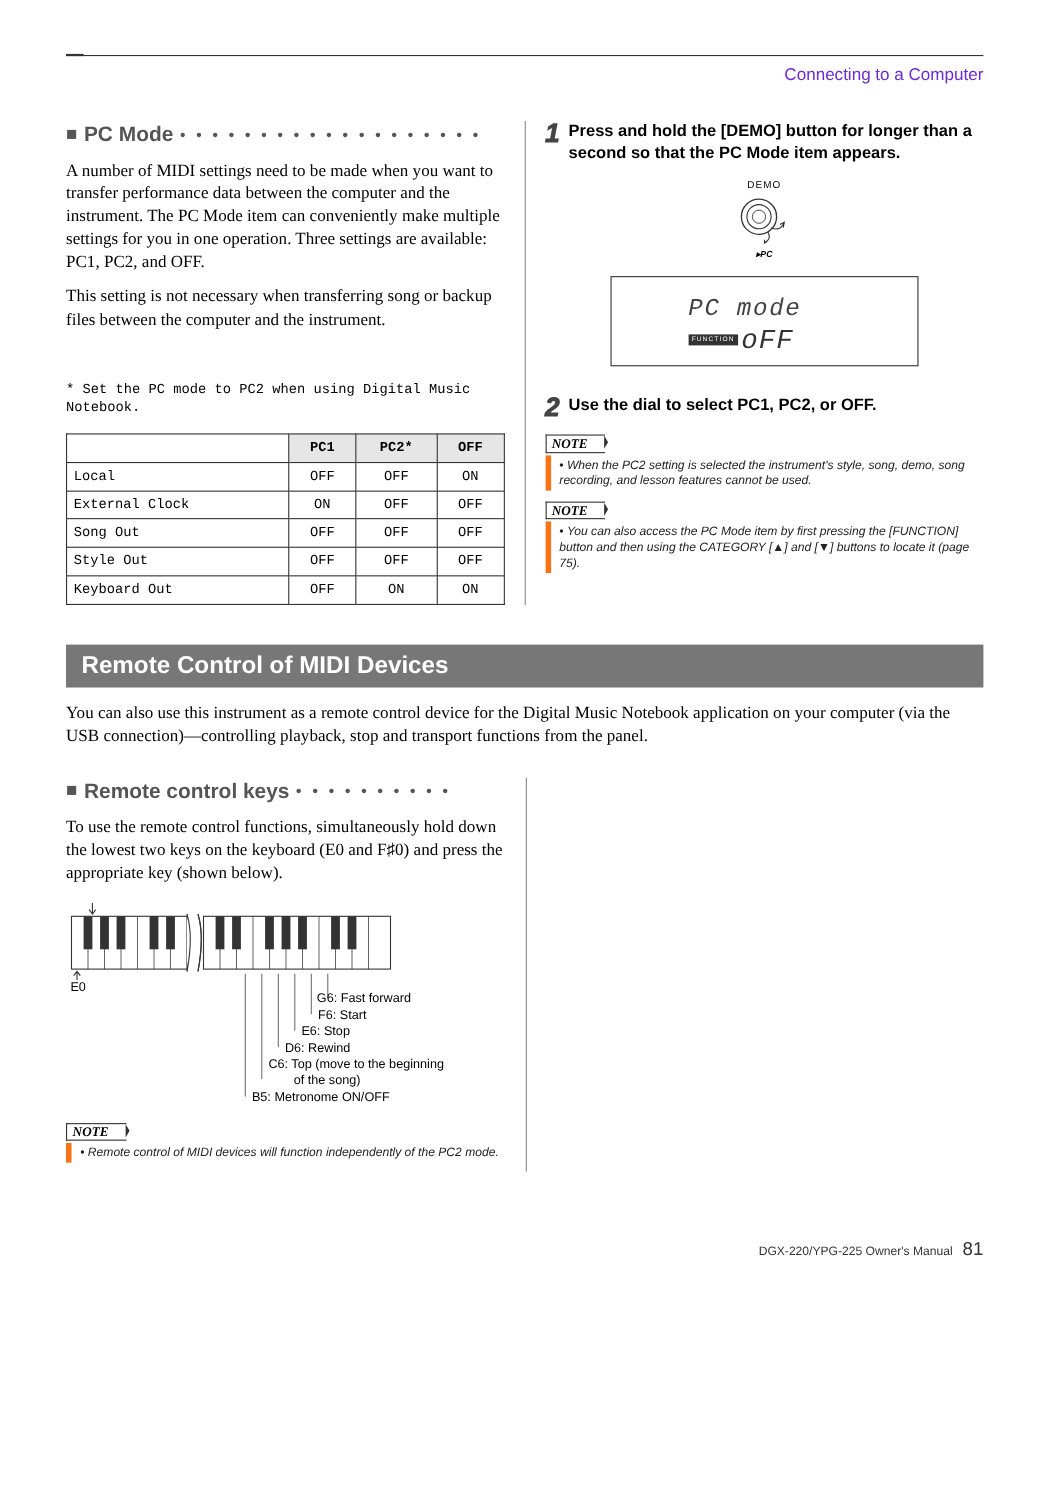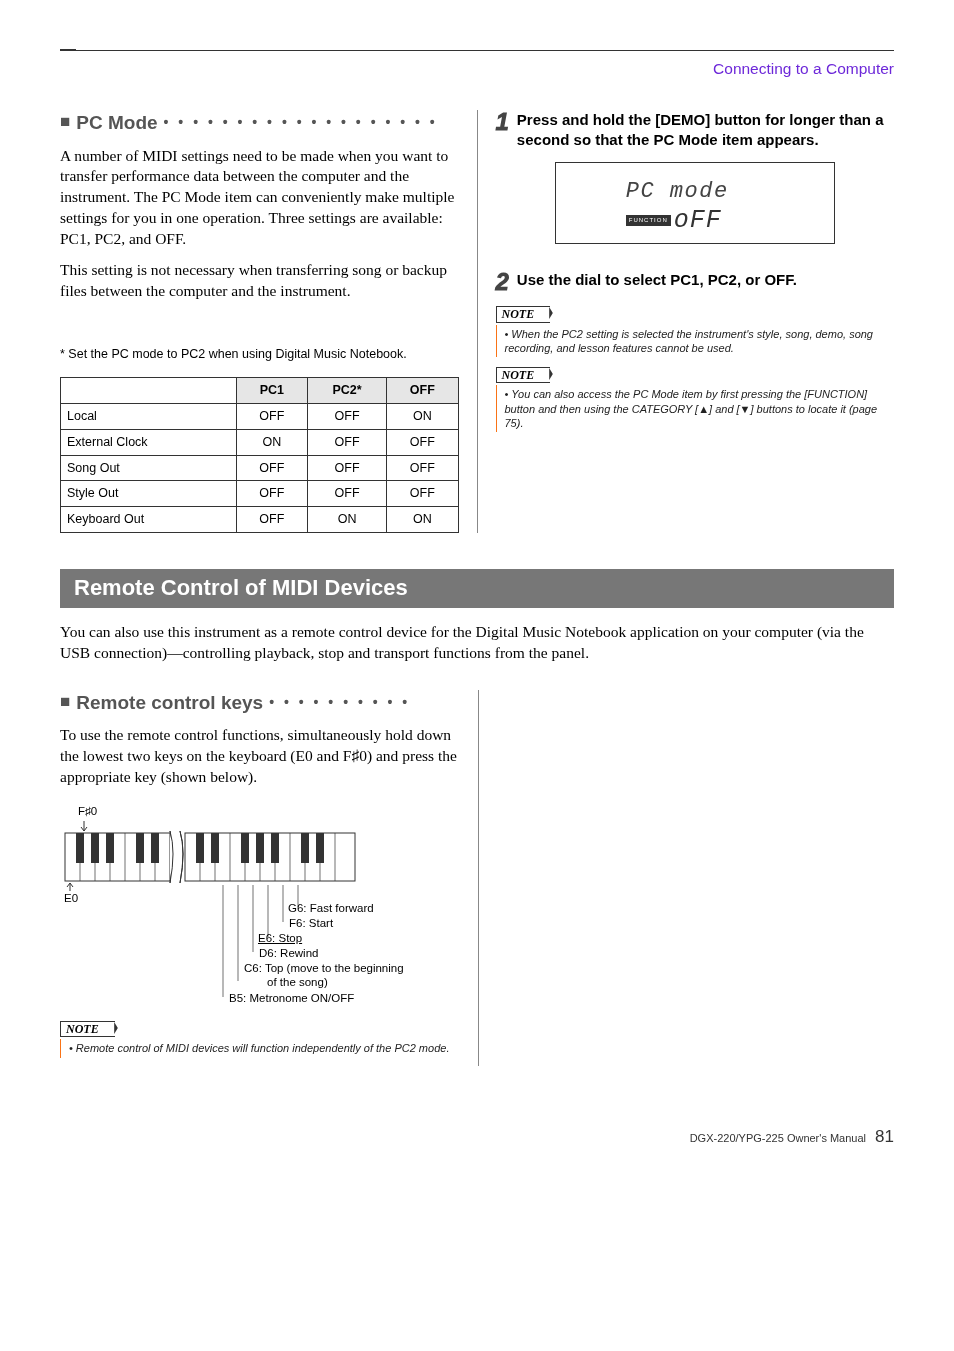--- a/index.html
+++ b/index.html
@@ -65,30 +65,30 @@
     font-size: 14px;
     color: #555;
     font-weight: bold;
   }
   .body-text {
     font-size: 15.5px;
     line-height: 1.35;
     margin-bottom: 10px;
   }
   .footnote {
-    font-family: Liberation Sans, sans-serif;
+    font-family: Liberation Mono, monospace;
     font-size: 12.5px;
     line-height: 1.35;
     margin-bottom: 14px;
     margin-top: 44px;
   }
   table.pc-table {
     border-collapse: collapse;
     width: 100%;
-    font-family: Liberation Sans, sans-serif;
+    font-family: Liberation Mono, monospace;
     font-size: 12.5px;
   }
   table.pc-table th, table.pc-table td {
     border: 1px solid #333;
     padding: 4px 6px;
     text-align: center;
   }
   table.pc-table th {
     background: #e6e6e6;
     font-weight: bold;
@@ -192,21 +192,21 @@
   .note-label::after {
     content:"";
     position:absolute;
     right:-4px; top:1px;
     border-left: 6px solid #333;
     border-top: 6px solid transparent;
     border-bottom: 6px solid transparent;
     transform: scaleX(0.6);
   }
   .note-text {
-    border-left: 1px solid #f97316;
+    border-left: 5px solid #f97316;
     padding: 2px 0 2px 8px;
     font-family: Arial, Helvetica, sans-serif;
     font-style: italic;
     font-size: 11px;
     line-height: 1.3;
     color: #222;
   }
   .note-text .bullet { margin-right: 3px; }
   .section-bar {
     background: #777;
@@ -311,20 +311,31 @@
     </tbody>
       </table>
   </div>
 
   <div class="col-right">
     <div class="step-row">
       <div class="step-num">1</div>
       <div class="step-text">Press and hold the [DEMO] button for longer than a second so that the PC Mode item appears.</div>
     </div>
 
+    <div class="demo-block">
+      <div class="demo-label">DEMO</div>
+      <svg class="dial-svg" width="60" height="48" viewBox="0 0 60 48">
+        <circle cx="25" cy="20" r="16" fill="#fff" stroke="#333" stroke-width="1.2"></circle>
+        <circle cx="25" cy="20" r="11" fill="#fff" stroke="#333" stroke-width="1"></circle>
+        <circle cx="25" cy="20" r="6" fill="#fff" stroke="#333" stroke-width="0.8"></circle>
+        <path d="M 36 30 Q 44 34 48 25 M 44 27 L 48 25 L 47 30" fill="none" stroke="#333" stroke-width="1"></path>
+        <path d="M 33 34 Q 37 40 30 44 M 32 43 L 30 44 L 30 41" fill="none" stroke="#333" stroke-width="1"></path>
+      </svg>
+      <div class="pc-sub">▸<span>PC</span></div>
+    </div>
 
     <div class="lcd-box">
       <div class="lcd-top">PC mode</div>
       <div class="lcd-bottom">
         <span class="lcd-func">FUNCTION</span><span>oFF</span>
       </div>
     </div>
 
     <div style="height:26px"></div>
 
@@ -356,21 +367,20 @@
 <div class="two-col remote-section">
   <div class="col-left">
     <div class="sub-head">
       <span class="square">■</span>
         <span>Remote control keys</span>
       <span class="dots">• • • • • • • • • •</span>
     </div>
     <p class="body-text">To use the remote control functions, simultaneously hold down the lowest two keys on the keyboard (E0 and F♯0) and press the appropriate key (shown below).</p>
 
     <div class="keyboard-diagram">
-      <div class="kb-label" style="margin-left:18px; margin-bottom:2px;">F♯0</div>
       <svg class="kb-svg" width="400" height="70" viewBox="0 0 400 70">
 
         <path d="M 24 0 L 24 10 M 21 6 L 24 10 L 27 6" stroke="#333" fill="none" stroke-width="1"></path>
 
         <rect x="5" y="12" width="105" height="48" fill="#fff" stroke="#333" stroke-width="1"></rect>
         <line x1="20" y1="12" x2="20" y2="60" stroke="#333" stroke-width="0.7"></line>
         <line x1="35" y1="12" x2="35" y2="60" stroke="#333" stroke-width="0.7"></line>
         <line x1="50" y1="12" x2="50" y2="60" stroke="#333" stroke-width="0.7"></line>
         <line x1="65" y1="12" x2="65" y2="60" stroke="#333" stroke-width="0.7"></line>
         <line x1="80" y1="12" x2="80" y2="60" stroke="#333" stroke-width="0.7"></line>
@@ -417,21 +427,21 @@
           <line x1="163" y1="0" x2="163" y2="112" stroke="#333" stroke-width="0.7"></line>
           <line x1="178" y1="0" x2="178" y2="96" stroke="#333" stroke-width="0.7"></line>
           <line x1="193" y1="0" x2="193" y2="67" stroke="#333" stroke-width="0.7"></line>
           <line x1="208" y1="0" x2="208" y2="52" stroke="#333" stroke-width="0.7"></line>
           <line x1="223" y1="0" x2="223" y2="37" stroke="#333" stroke-width="0.7"></line>
           <line x1="238" y1="0" x2="238" y2="22" stroke="#333" stroke-width="0.7"></line>
         </svg>
 
         <span class="kb-label" style="position:absolute; left:228px; top:10px;">G6: Fast forward</span>
         <span class="kb-label" style="position:absolute; left:229px; top:25px;">F6: Start</span>
-        <span class="kb-label" style="position:absolute; left:198px; top:40px;text-decoration:underline;">E6: Stop</span>
+        <span class="kb-label" style="position:absolute; left:214px; top:40px;">E6: Stop</span>
         <span class="kb-label" style="position:absolute; left:199px; top:55px;">D6: Rewind</span>
         <span class="kb-label" style="position:absolute; left:184px; top:70px;">C6: Top (move to the beginning</span>
         <span class="kb-label" style="position:absolute; left:207px; top:84px;">of the song)</span>
         <span class="kb-label" style="position:absolute; left:169px; top:100px;">B5: Metronome ON/OFF</span>
       </div>
     </div>
 
     <div class="note-box">
       <div class="note-label-wrap">
           <span class="note-label">NOTE</span>

